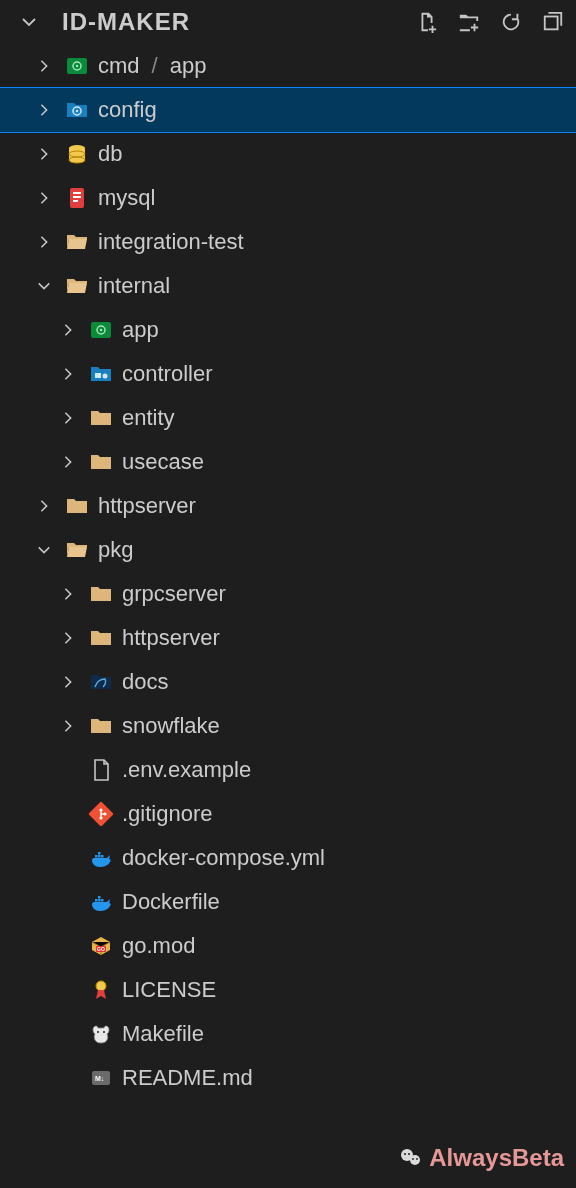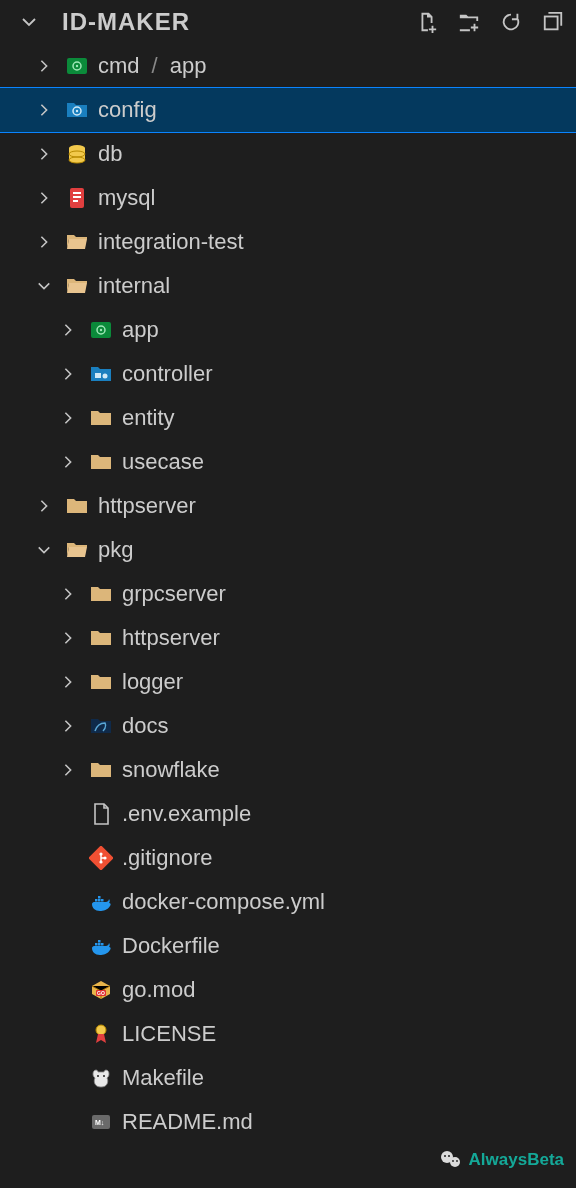--- a/index.html
+++ b/index.html
@@ -52,22 +52,22 @@
   .pathsep { color: #888; margin: 0 4px; }
   .d0 { padding-left: 32px; }
   .d1 { padding-left: 56px; }
   .watermark {
     position: absolute;
     right: 12px;
     bottom: 16px;
     display: flex;
     align-items: center;
     gap: 6px;
-    color: #14b8a6;
-    font-size: 17px;
+    color: #fca5a5;
+    font-size: 24px;
     font-weight: 600;
     opacity: 0.9;
   }
 </style>
 </head>
 <body>
 
 <div class="header">
   <div class="title-area">
     <span class="chev">
@@ -296,33 +296,20 @@
         <svg width="14" height="14" viewBox="0 0 16 16">
           <path d="M5 2 L11 8 L5 14" stroke="#c5c5c5" stroke-width="1.8" fill="none"></path>
         </svg>
       </span>
       <span class="icon">
         <svg width="24" height="24" viewBox="0 0 24 24">
           <path d="M2 5h7l2 2h11v12H2z" fill="#dcb67a"></path>
         </svg>
       </span>
       <span class="label">httpserver</span>
-    </div>
-    <div class="row d1">
-      <span class="chev">
-        <svg width="14" height="14" viewBox="0 0 16 16">
-          <path d="M5 2 L11 8 L5 14" stroke="#c5c5c5" stroke-width="1.8" fill="none"></path>
-        </svg>
-      </span>
-      <span class="icon">
-        <svg width="24" height="24" viewBox="0 0 24 24">
-          <path d="M2 5h7l2 2h11v12H2z" fill="#dcb67a"></path>
-        </svg>
-      </span>
-      <span class="label">logger</span>
     </div>
     <div class="row d1">
       <span class="chev">
         <svg width="14" height="14" viewBox="0 0 16 16">
           <path d="M5 2 L11 8 L5 14" stroke="#c5c5c5" stroke-width="1.8" fill="none"></path>
         </svg>
       </span>
       <span class="icon">
         <svg width="24" height="24" viewBox="0 0 24 24">
           <path d="M2 5h7l2 2h11v12H2z" fill="#0f2a4a"></path>

